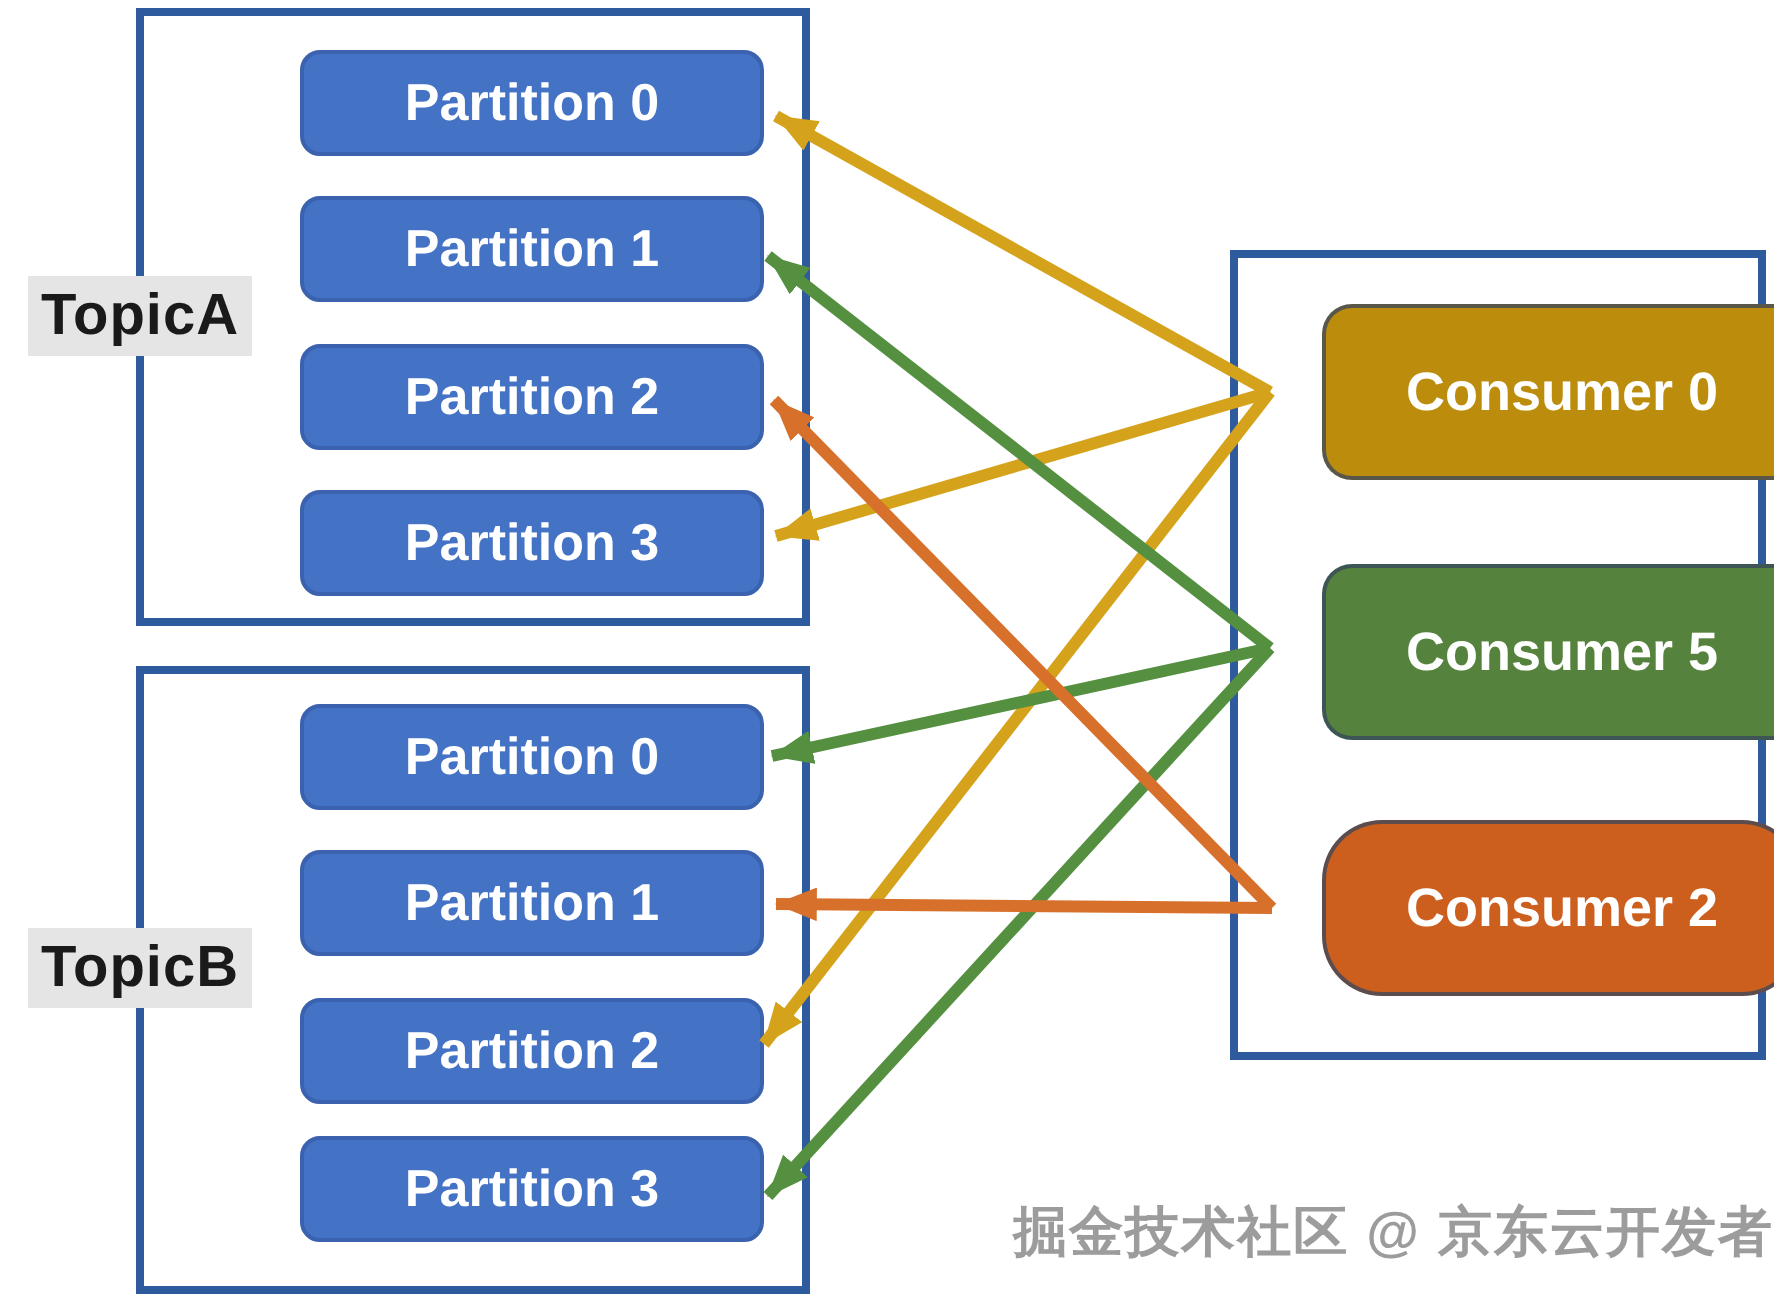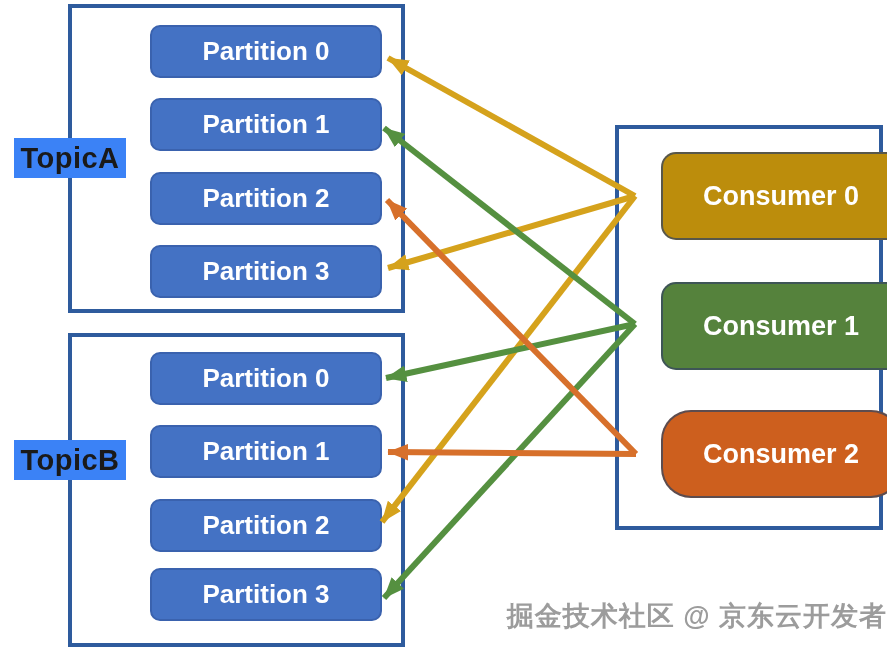--- a/index.html
+++ b/index.html
@@ -26,28 +26,28 @@
     position:absolute;
     border:4px solid var(--group-border);
     background:transparent;
   }
   .topic-a-box{left:68px;top:4px;width:337px;height:309px;}
   .topic-b-box{left:68px;top:333px;width:337px;height:314px;}
   .consumer-group-box{left:615px;top:125px;width:268px;height:405px;}
   .topic-label{
     position:absolute;
     left:14px;width:112px;height:40px;
-    background:#3b82f6;
+    background:#e5e5e5;
     display:flex;align-items:center;justify-content:center;
     font-size:29px;font-weight:bold;color:#1a1a1a;
     letter-spacing:0.5px;
     z-index:3;
   }
   .topic-a-label{top:138px;}
-  .topic-b-label{top:440px;}
+  .topic-b-label{top:464px;}
   .partition{
     position:absolute;
     left:150px;width:232px;height:53px;
     background:var(--partition-blue);
     border:2px solid var(--partition-border);
     border-radius:10px;
     display:flex;align-items:center;justify-content:center;
     color:#ffffff;font-size:26px;font-weight:bold;
     z-index:2;
   }
@@ -118,21 +118,21 @@
   </div>
   <div class="partition b-p3">
     <span>Partition 3</span>
   </div>
 
   <div class="group-box consumer-group-box"></div>
   <div class="consumer c0">
     <span>Consumer 0</span>
   </div>
   <div class="consumer c1">
-    <span>Consumer 1</span>
+    <span>Consumer 5</span>
   </div>
   <div class="consumer c2">
     <span>Consumer 2</span>
   </div>
 
   <svg class="arrow-layer" viewBox="0 0 887 649" xmlns="http://www.w3.org/2000/svg">
     <defs>
       <marker id="head-gold" markerWidth="3.6" markerHeight="2.8" refX="3.4" refY="1.4" orient="auto" markerUnits="strokeWidth">
         <path d="M0,0 L3.5,1.4 L0,2.8 Z" fill="#D5A21C"></path>
       </marker>

